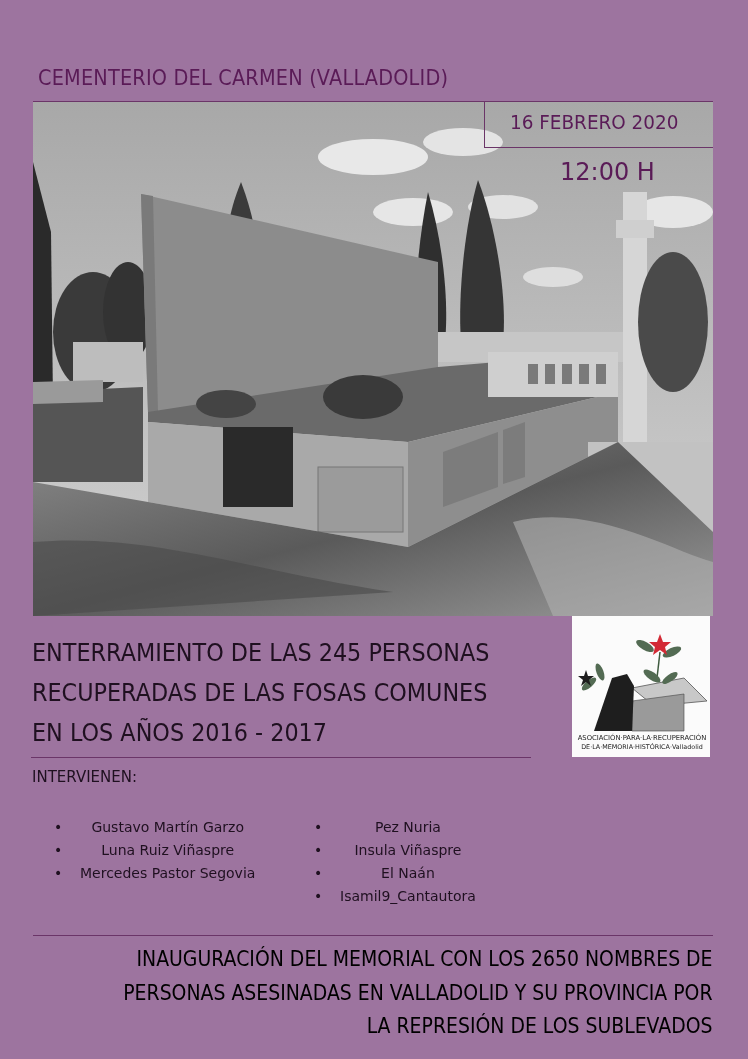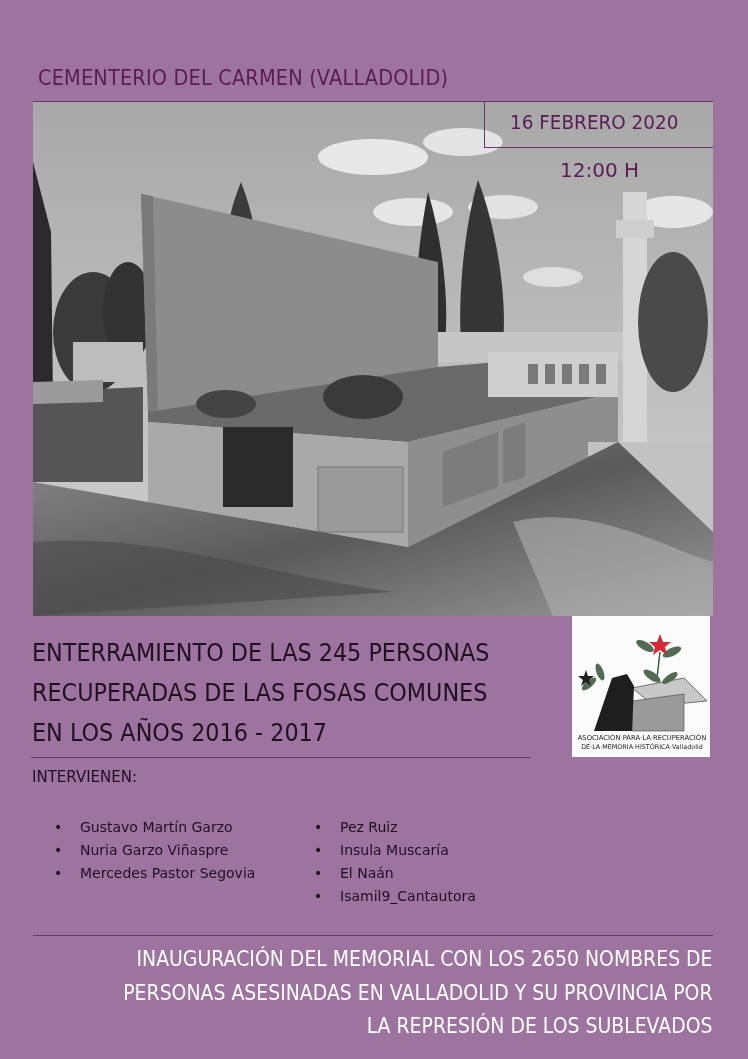--- a/index.html
+++ b/index.html
@@ -3,33 +3,33 @@
 <meta charset="utf-8">
 <style>
   html,body{margin:0;padding:0;}
   body{width:748px;height:1059px;background:#9d749f;position:relative;overflow:hidden;font-family:"DejaVu Sans",sans-serif;}
   .venue{position:absolute;left:38px;top:66px;font-size:21px;color:#5a1b57;letter-spacing:0.2px;white-space:nowrap;transform:scaleX(0.92);transform-origin:left;}
   .rule-top{position:absolute;left:33px;top:101px;width:680px;height:1px;background:#6b3568;}
   .photo{position:absolute;left:33px;top:102px;width:680px;height:514px;overflow:hidden;background:#bcbcbc;}
   .photo svg{display:block;}
   .date-box{position:absolute;left:484px;top:102px;width:229px;height:46px;border-left:1px solid #6b3568;border-bottom:1px solid #6b3568;box-sizing:border-box;}
   .date{position:absolute;left:510px;top:110px;font-size:20px;color:#5a1b57;white-space:nowrap;transform:scaleX(0.92);transform-origin:left;}
-  .time{position:absolute;left:560px;top:158px;font-size:20px;color:#5a1b57;white-space:nowrap;}
+  .time{position:absolute;left:560px;top:158px;font-size:24px;color:#5a1b57;white-space:nowrap;}
   .logo{position:absolute;left:572px;top:616px;width:138px;height:141px;background:#fbfbfb;}
   .headline{position:absolute;left:32px;top:633px;font-size:24px;line-height:40px;color:#1f1020;white-space:nowrap;transform:scaleX(0.93);transform-origin:left;}
   .headline div{height:40px;}
   .rule-mid{position:absolute;left:31px;top:757px;width:500px;height:1px;background:#6b3568;}
   .interv{position:absolute;left:32px;top:768px;font-size:15px;color:#1f1020;}
   .col{position:absolute;top:816px;font-size:14px;line-height:23px;color:#1f1020;}
-  .col .li{position:relative;padding-left:26px;white-space:nowrap;}
+  .col .li{position:relative;padding-left:26px;white-space:nowrap;text-align:center;}
   .col .li:before{content:"•";position:absolute;left:0;top:0;}
   .col1{left:54px;}
   .col2{left:314px;}
   .rule-bot{position:absolute;left:33px;top:935px;width:680px;height:1px;background:#6b3568;}
-  .closing{position:absolute;right:35px;top:943px;font-size:20.5px;line-height:33.5px;color:#ffffff;text-align:right;white-space:nowrap;}
+  .closing{position:absolute;right:35px;top:943px;font-size:20.5px;line-height:33.5px;color:#000000;text-align:right;white-space:nowrap;}
   .closing div{transform:scaleX(0.92);transform-origin:right;}
 </style>
 </head>
 <body>
 
 <div class="venue">CEMENTERIO DEL CARMEN (VALLADOLID)</div>
 <div class="rule-top"></div>
 
 <div class="photo">
   <svg width="680" height="514" viewBox="0 0 680 514" xmlns="http://www.w3.org/2000/svg">
@@ -133,26 +133,26 @@
   <div>RECUPERADAS DE LAS FOSAS COMUNES</div>
   <div>EN LOS AÑOS 2016 - 2017</div>
 </div>
 
 <div class="rule-mid"></div>
 
 <div class="interv">INTERVIENEN:</div>
 
 <div class="col col1">
   <div class="li">Gustavo Martín Garzo</div>
-  <div class="li">Nuria Garzo Viñaspre</div>
+  <div class="li">Luna Ruiz Viñaspre</div>
   <div class="li">Mercedes Pastor Segovia</div>
 </div>
 <div class="col col2">
-  <div class="li">Pez Ruiz</div>
-  <div class="li">Insula Muscaría</div>
+  <div class="li">Pez Nuria</div>
+  <div class="li">Insula Viñaspre</div>
   <div class="li">El Naán</div>
   <div class="li">Isamil9_Cantautora</div>
 </div>
 
 <div class="rule-bot"></div>
 
 <div class="closing">
   <div>INAUGURACIÓN DEL MEMORIAL CON LOS 2650 NOMBRES DE</div>
   <div>PERSONAS ASESINADAS EN VALLADOLID Y SU PROVINCIA POR</div>
   <div>LA REPRESIÓN DE LOS SUBLEVADOS</div>

